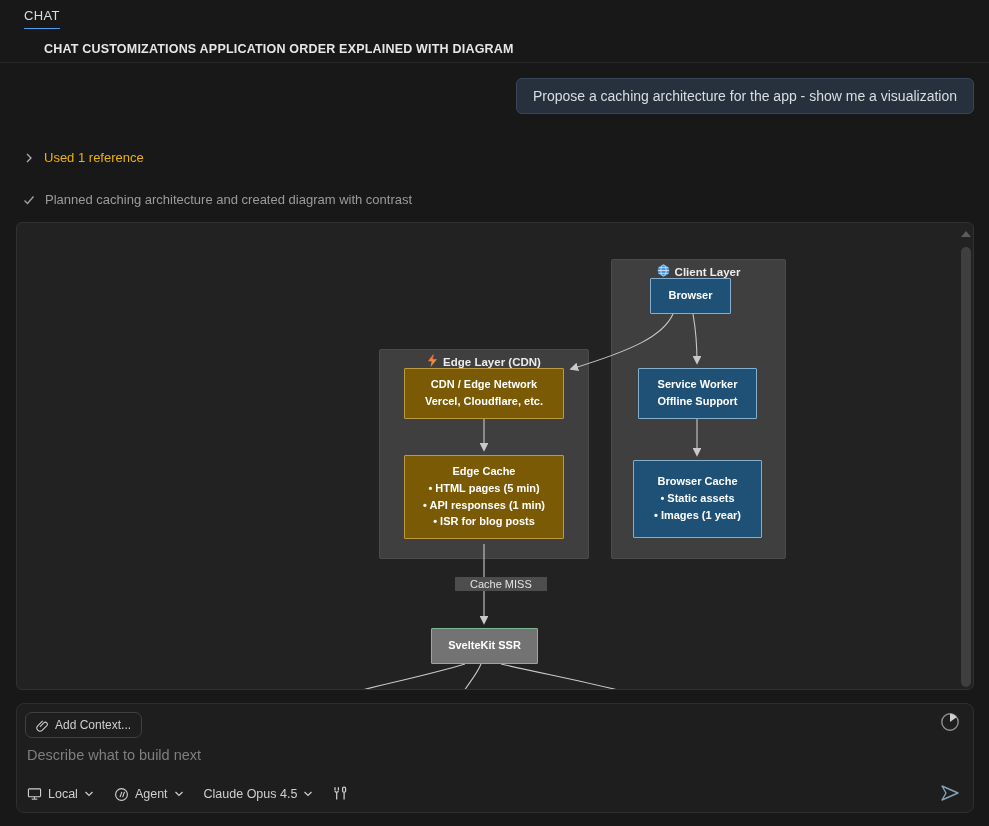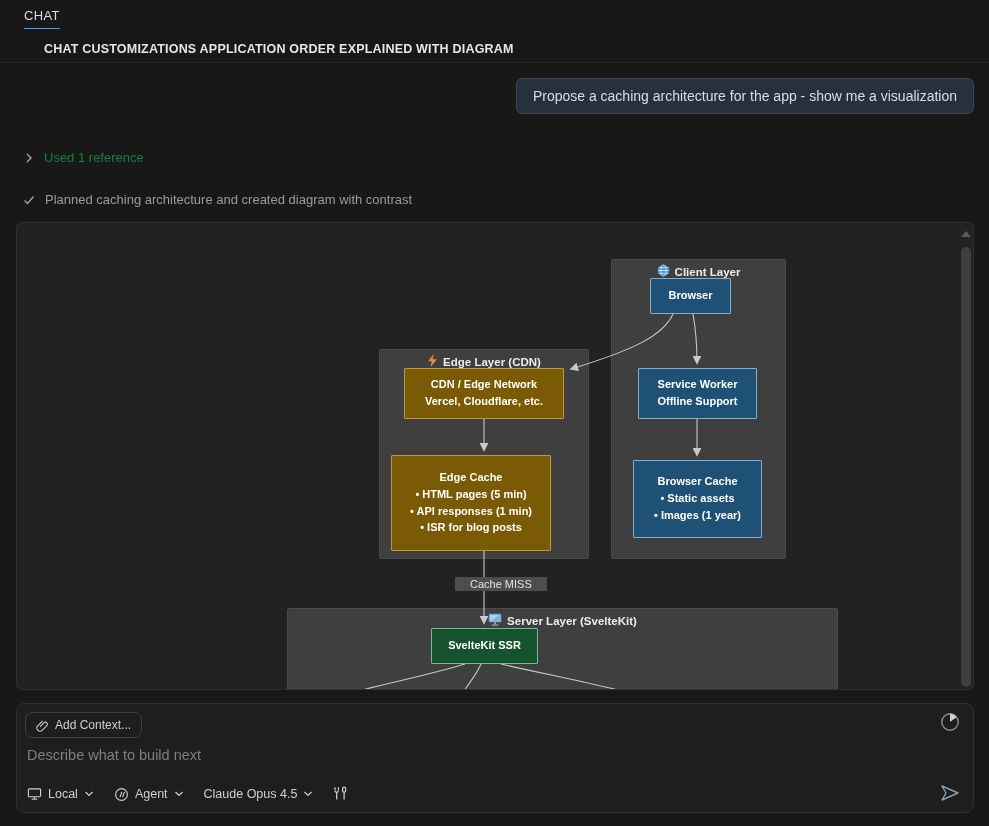--- a/index.html
+++ b/index.html
@@ -15,44 +15,44 @@
   .view-tab { position:absolute; left:24px; top:8px; font-size:13px; color:#dcdcdc; letter-spacing:.3px; padding-bottom:5px; border-bottom:1.5px solid #4a9eea; cursor:pointer; }
   .panel-title { position:absolute; left:24px; top:42px; font-size:12.5px; font-weight:bold; color:#e6e6e6; letter-spacing:.2px;margin-left:20px; }
   .header-divider { position:absolute; left:0; top:62px; width:989px; border-bottom:1px solid #282828; }
 
   
   .user-bubble {
     position:absolute; right:15px; top:78px; max-width:700px;
     background:#26313d; border:1px solid #39465a; border-radius:6px;
     padding:9px 16px; font-size:14px; color:#d9dee3;
   }
-  .ref-row { position:absolute; left:22px; top:150px; display:flex; align-items:flex-end; gap:8px; font-size:13px; color:#15803d; cursor:pointer; }
+  .ref-row { position:absolute; left:22px; top:150px; display:flex; align-items:flex-end; gap:8px; font-size:13px; color:#eab308; cursor:pointer; }
   .step-row { position:absolute; left:22px; top:192px; display:flex; align-items:center; gap:9px; font-size:13px; color:#9b9b9b;text-align:center; }
   .row-icon { display:inline-flex; width:14px; height:14px; }
 
   
   .diagram-panel {
     position:absolute; left:16px; top:222px; width:958px; height:468px;
     background:#222222; border:1px solid #313131; border-radius:6px; overflow:hidden;
   }
   .subgraph { position:absolute; background:#3f3f3f; border:1px solid #4b4b4b; border-radius:2px; }
   .subgraph-label { position:absolute; top:4px; left:0; right:0; display:flex; justify-content:center; align-items:center; gap:5px; font-size:11.5px; font-weight:bold; color:#ececec; }
   .sub-client { left:594px; top:36px; width:175px; height:300px; }
   .sub-edge   { left:362px; top:126px; width:210px; height:210px; }
   .sub-server { left:270px; top:385px; width:551px; height:100px; }
 
   .dnode { position:absolute; display:flex; flex-direction:column; justify-content:center; align-items:center; gap:3px; text-align:center; border-radius:1px; }
   .dnode .node-line { font-size:11px; font-weight:bold; color:#ffffff; line-height:1.25; }
   .node-blue  { background:#1e5175; border:1.5px solid #84aecd; }
   .node-gold  { background:#7a5a04; border:1.5px solid #bb9a43; }
-  .node-green { background:#14532d; border:1.5px solid #7cb993; }
+  .node-green { background:#737373; border:1.5px solid #7cb993; }
 
   .n-browser   { left:633px; top:55px;  width:81px;  height:36px; }
   .n-cdn       { left:387px; top:145px; width:160px; height:51px; }
-  .n-edgecache { left:374px; top:232px; width:160px; height:96px; }
+  .n-edgecache { left:387px; top:232px; width:160px; height:84px; }
   .n-sw        { left:621px; top:145px; width:119px; height:51px; }
   .n-bcache    { left:616px; top:237px; width:129px; height:78px; }
   .n-sveltekit { left:414px; top:405px; width:107px; height:36px; }
 
   .edge-label-badge {
     position:absolute; left:438px; top:354px; padding:1px 15px;
     background:#4d4d4d; color:#e3e3e3; font-size:11px;
   }
   .edges-svg { position:absolute; inset:0; pointer-events:none; }
 
@@ -129,33 +129,20 @@
         <span>
           <svg width="11" height="13" viewBox="0 0 11 13">
               <polygon points="6.5,0 1,7.2 4.6,7.2 3.6,13 10,5.2 6,5.2" fill="#ef8a3a"></polygon>
               <polygon points="6.5,0 4.2,5.2 6,5.2" fill="#e85d3a"></polygon>
             </svg>
         </span>
         <span>Edge Layer (CDN)</span>
       </div>
     </div>
 
-    <div class="subgraph sub-server">
-      <div class="subgraph-label">
-        <span>
-          <svg width="14" height="13" viewBox="0 0 14 13">
-              <rect x="1" y="1" width="12" height="8" rx="1" fill="#a8d4f0" stroke="#4a7fb5" stroke-width="1"></rect>
-              <polygon points="1,9 13,1 13,9" fill="#7db7e0"></polygon>
-              <rect x="6" y="9.4" width="2" height="2" fill="#9aa4ac"></rect>
-              <rect x="3.6" y="11.4" width="6.8" height="1.3" fill="#9aa4ac"></rect>
-            </svg>
-        </span>
-        <span>Server Layer (SvelteKit)</span>
-      </div>
-    </div>
 
     <svg class="edges-svg" width="956" height="466">
       <defs>
         <marker id="arr" markerWidth="8" markerHeight="8" refX="6.5" refY="4" orient="auto">
           <path d="M0,0 L8,4 L0,8 Z" fill="#c9c9c9"></path>
         </marker>
       </defs>
       <g fill="none" stroke="#c9c9c9" stroke-width="1.1">
         <path d="M656,91 C646,113 616,127 554,146" marker-end="url(#arr)"></path>
         <path d="M676,91 C679,108 680,122 680,140" marker-end="url(#arr)"></path>

